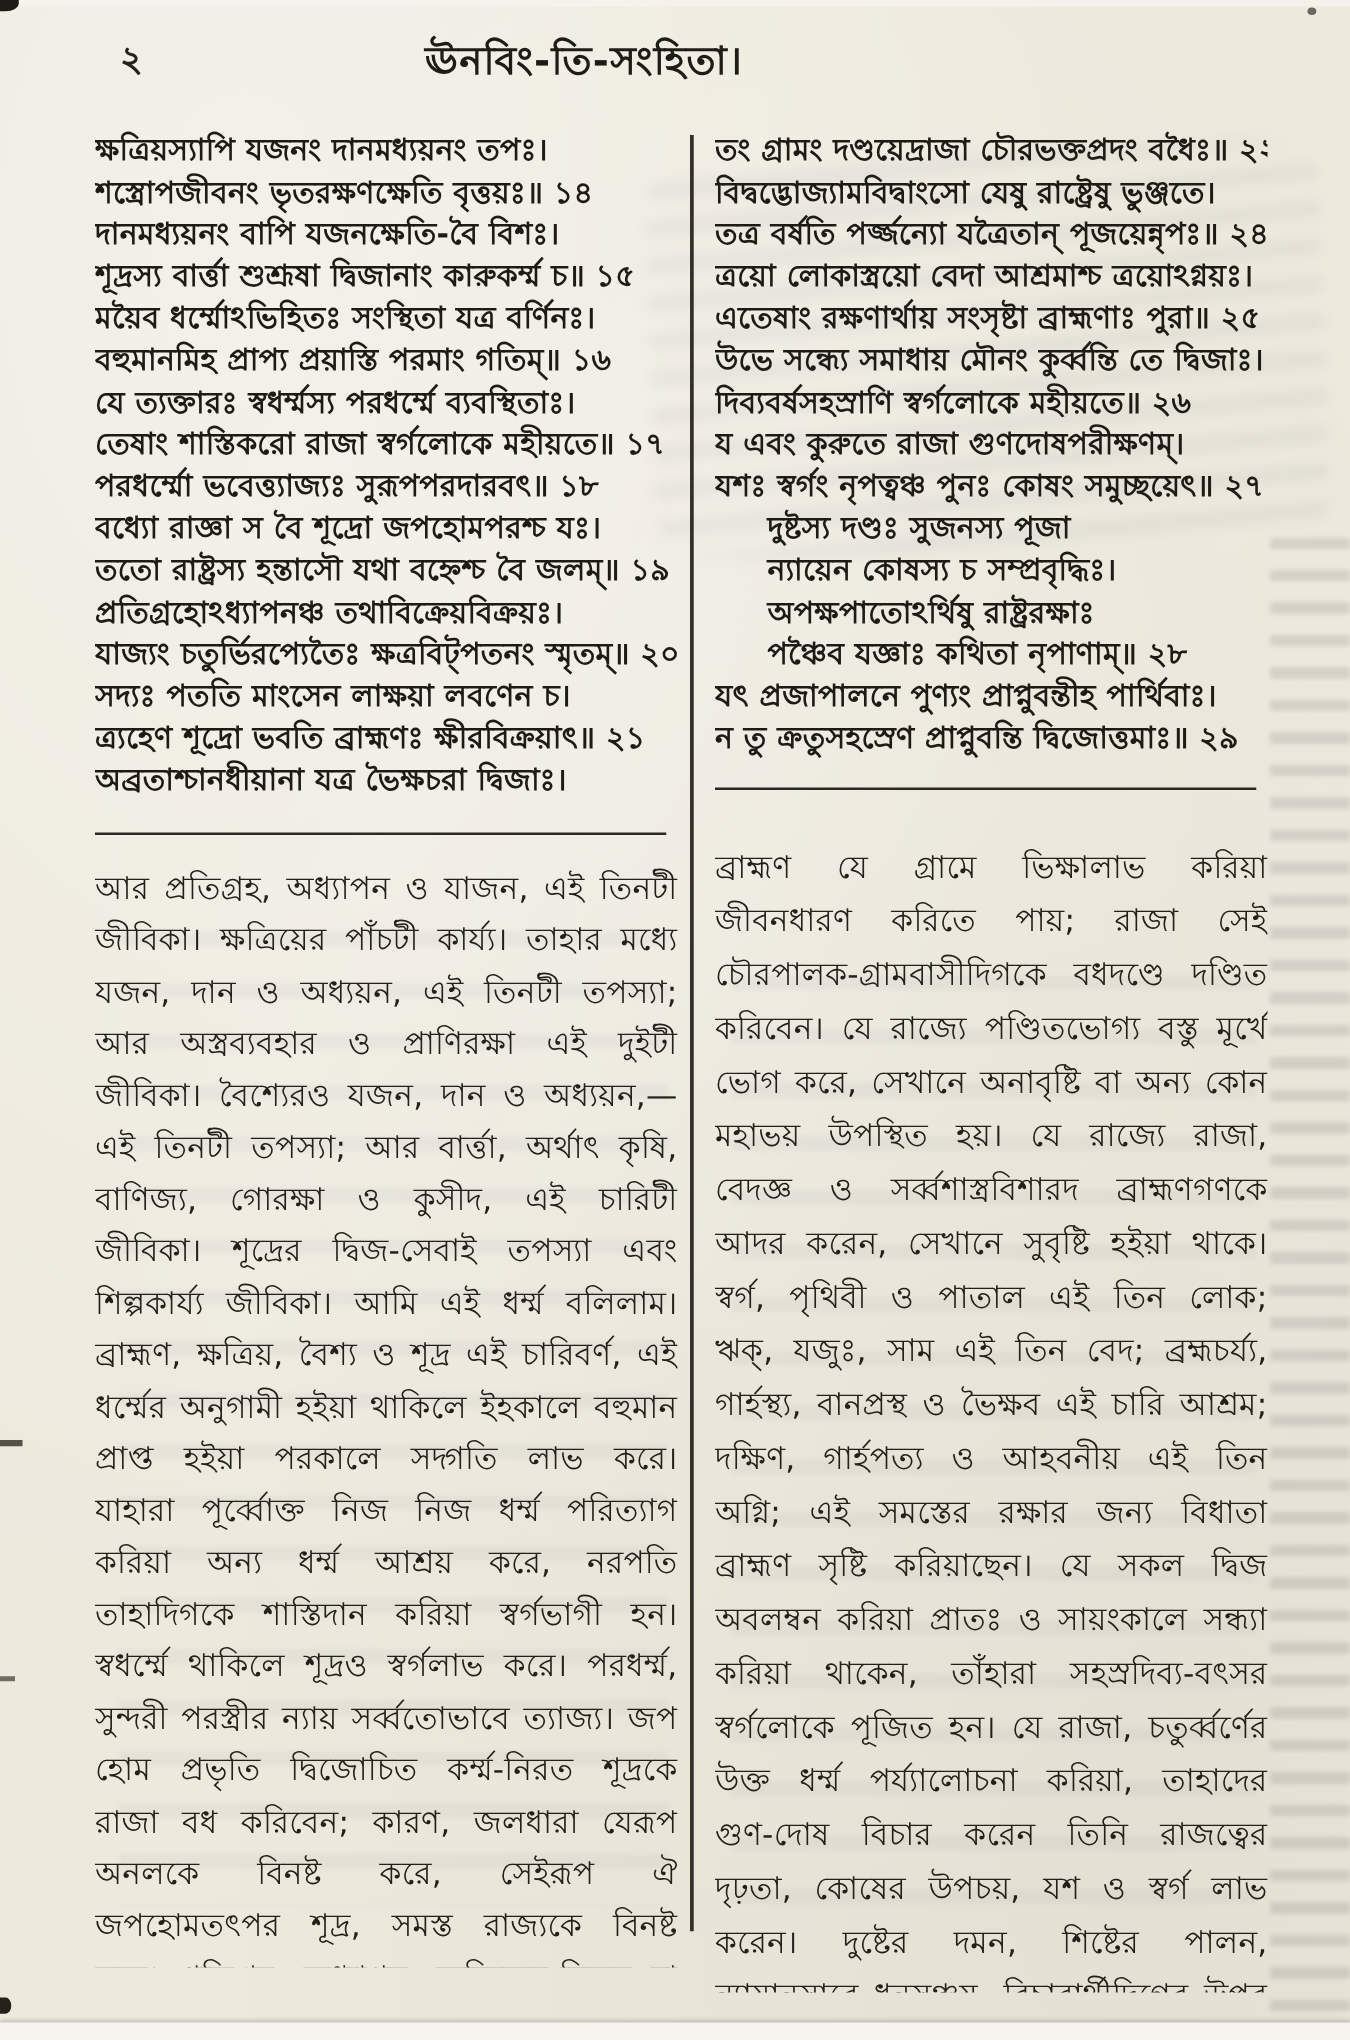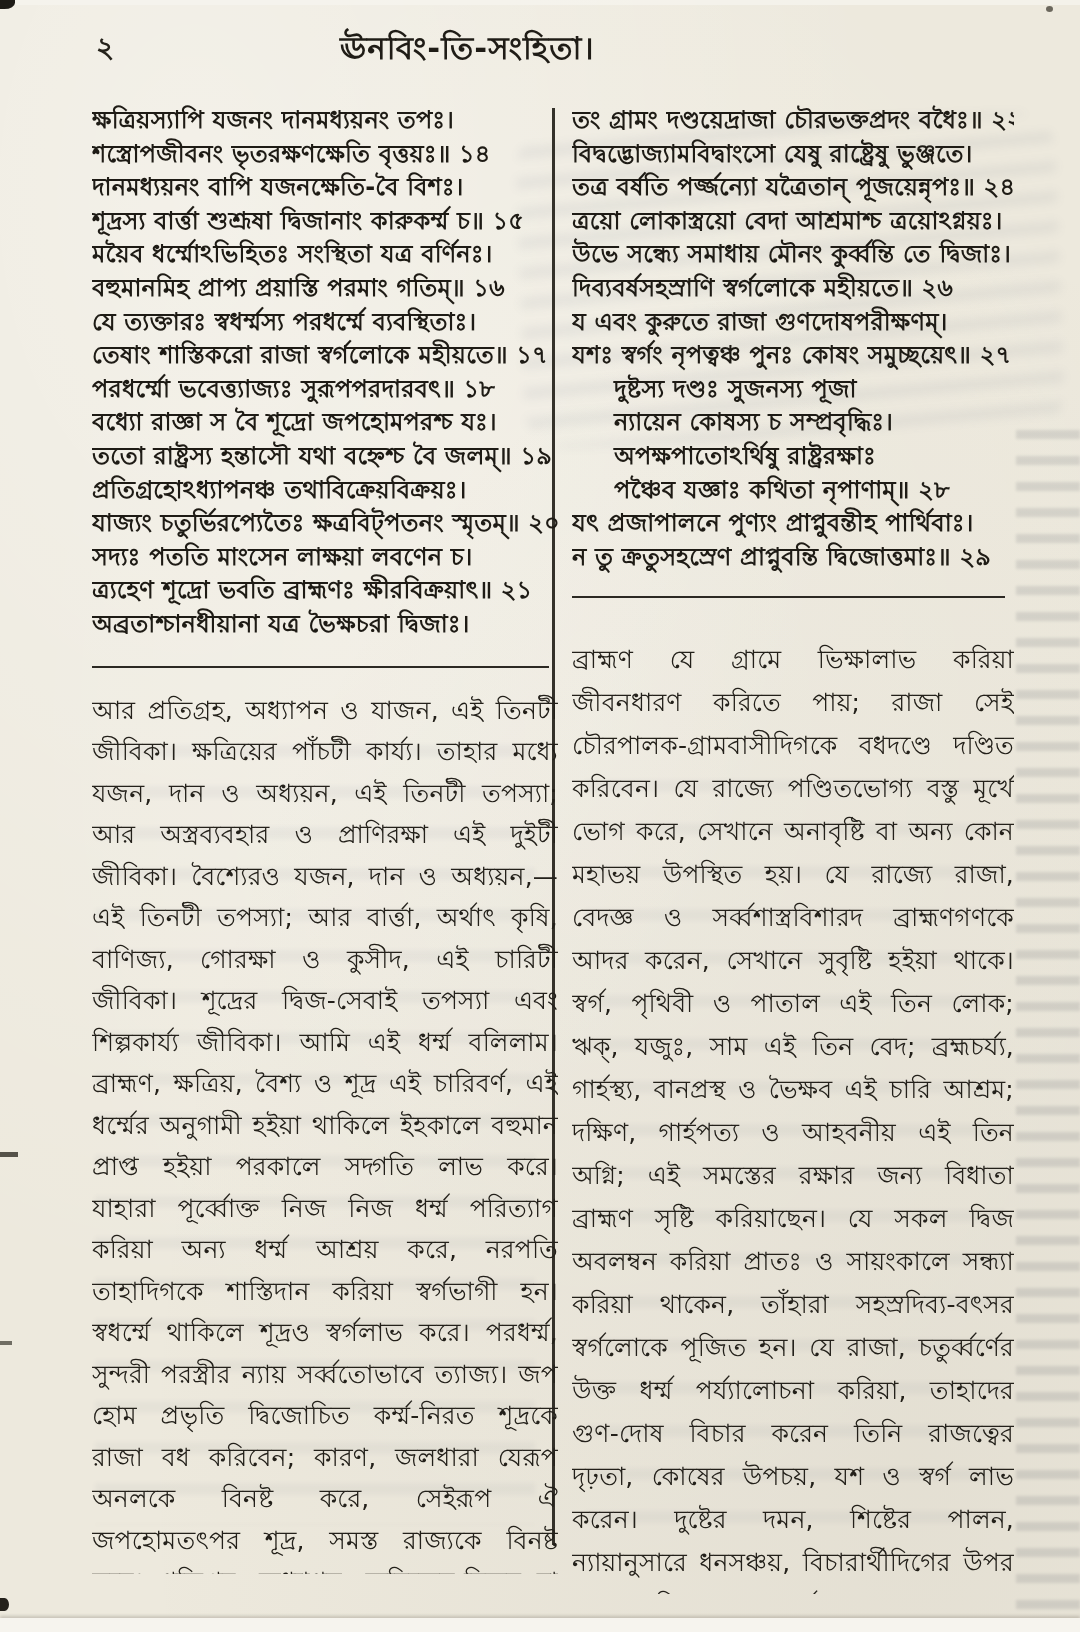--- a/index.html
+++ b/index.html
@@ -49,21 +49,21 @@
     position:absolute;left:340px;top:24px;width:600px;text-align:left;
     font-size:31px;font-weight:700;letter-spacing:1px;color:#1f1c16;
   }
 
   .vdivider{
     position:absolute;left:552px;top:108px;width:3px;height:1437px;
     background:#34312a;
   }
 
   .col{position:absolute;overflow:hidden;}
-  .col-left{left:76px;top:104px;width:466px;height:1470px;margin-left:16px;}
+  .col-left{left:76px;top:104px;width:466px;height:1470px;}
   .col-right{left:572px;top:104px;width:442px;height:1490px;}
 
   .verse-block{display:block;}
   .verse-line{
     display:block;white-space:nowrap;
     font-size:24px;font-weight:700;line-height:33.6px;
     letter-spacing:.2px;color:#1e1b15;
   }
   .verse-line.indent{padding-left:42px;}
   .col-rule{
@@ -146,20 +146,21 @@
         <span class="verse-line">তং গ্রামং দণ্ডয়েদ্রাজা চৌরভক্তপ্রদং বধৈঃ॥ ২২</span>
 
         <span class="verse-line">বিদ্বদ্ভোজ্যামবিদ্বাংসো যেষু রাষ্ট্রেষু ভুঞ্জতে।</span>
 
 
 
         <span class="verse-line">তত্র বর্ষতি পর্জ্জন্যো যত্রৈতান্ পূজয়েন্নৃপঃ॥ ২৪</span>
 
         <span class="verse-line">ত্রয়ো লোকাস্ত্রয়ো বেদা আশ্রমাশ্চ ত্রয়োঽগ্নয়ঃ।</span>
 
+        <span class="verse-line">এতেষাং রক্ষণার্থায় সংসৃষ্টা ব্রাহ্মণাঃ পুরা॥ ২৫</span>
 
         <span class="verse-line">উভে সন্ধ্যে সমাধায় মৌনং কুর্ব্বন্তি তে দ্বিজাঃ।</span>
 
         <span class="verse-line">দিব্যবর্ষসহস্রাণি স্বর্গলোকে মহীয়তে॥ ২৬</span>
 
         <span class="verse-line">য এবং কুরুতে রাজা গুণদোষপরীক্ষণম্।</span>
 
         <span class="verse-line">যশঃ স্বর্গং নৃপত্বঞ্চ পুনঃ কোষং সমুচ্ছয়েৎ॥ ২৭</span>
 
         <span class="verse-line indent">দুষ্টস্য দণ্ডঃ সুজনস্য পূজা</span>

